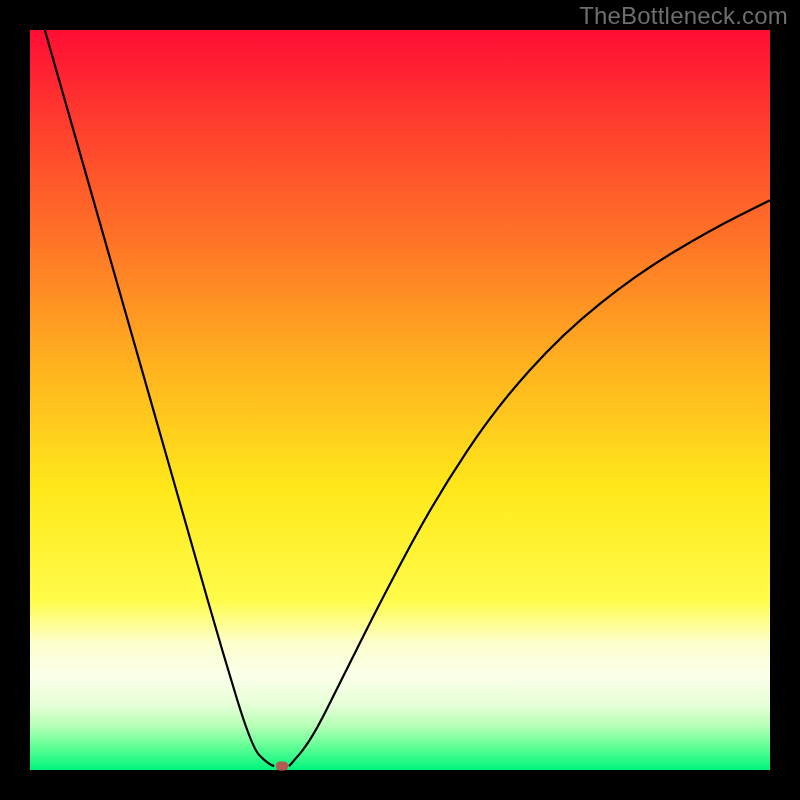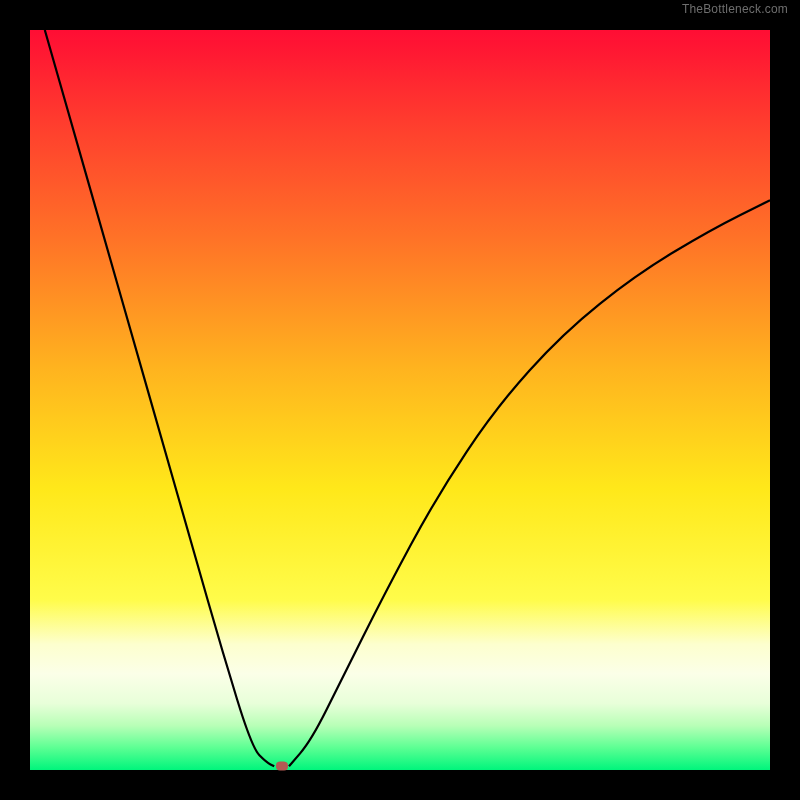--- a/index.html
+++ b/index.html
@@ -9,21 +9,21 @@
     height: 800px;
     background: #000;
     font-family: Arial, Helvetica, sans-serif;
     position: relative;
     overflow: hidden;
   }
   .watermark {
     position: absolute;
     top: 2px;
     right: 12px;
-    font-size: 12px;
+    font-size: 24px;
     color: #6e6e6e;
     z-index: 10;
     font-weight: 500;
     letter-spacing: 0.2px;
   }
   .plot-frame {
     position: absolute;
     left: 30px;
     top: 30px;
     width: 740px;

